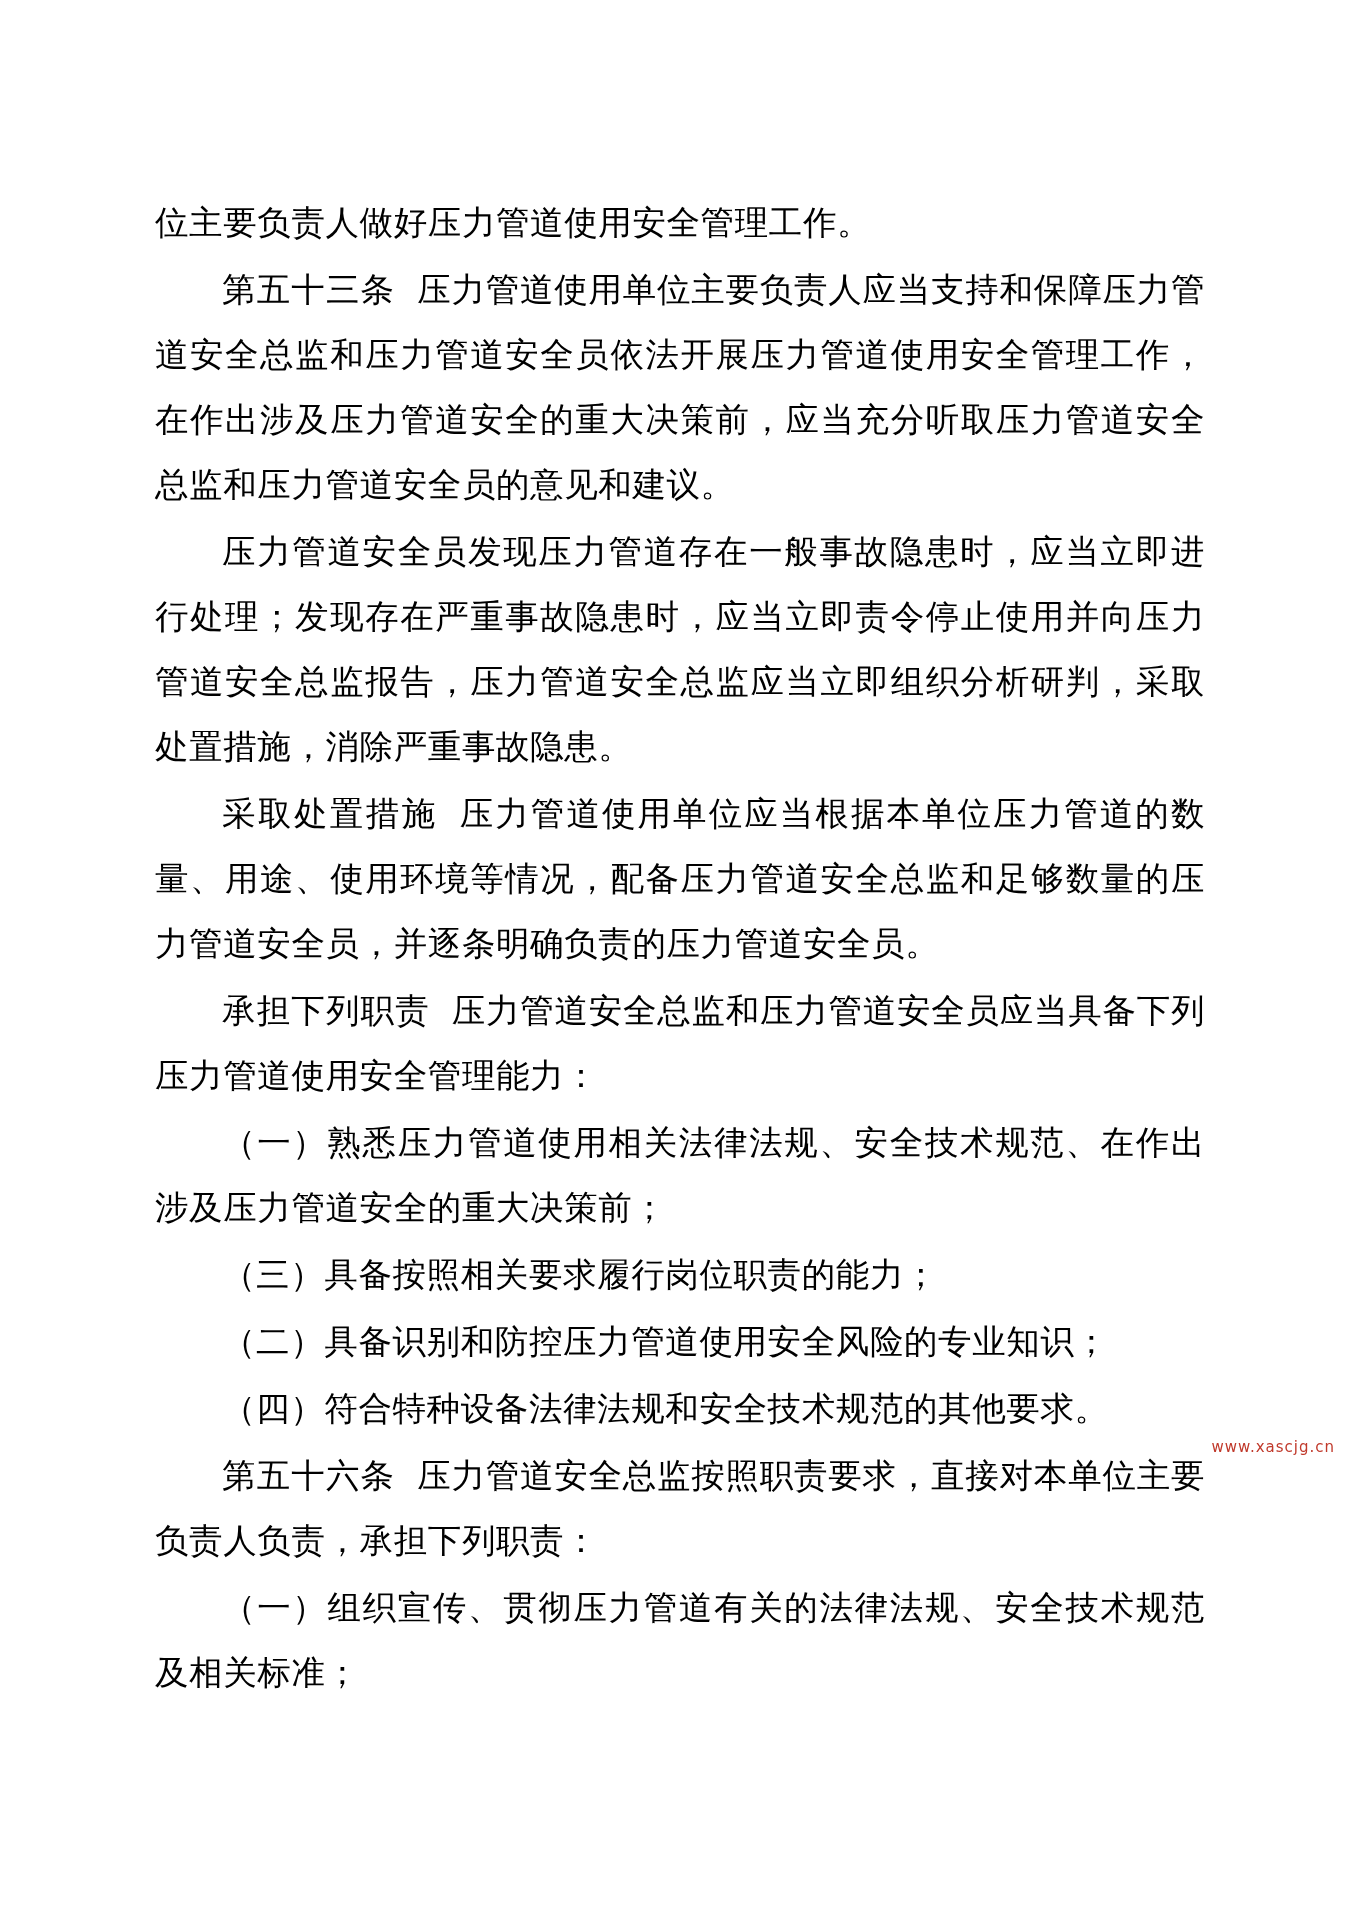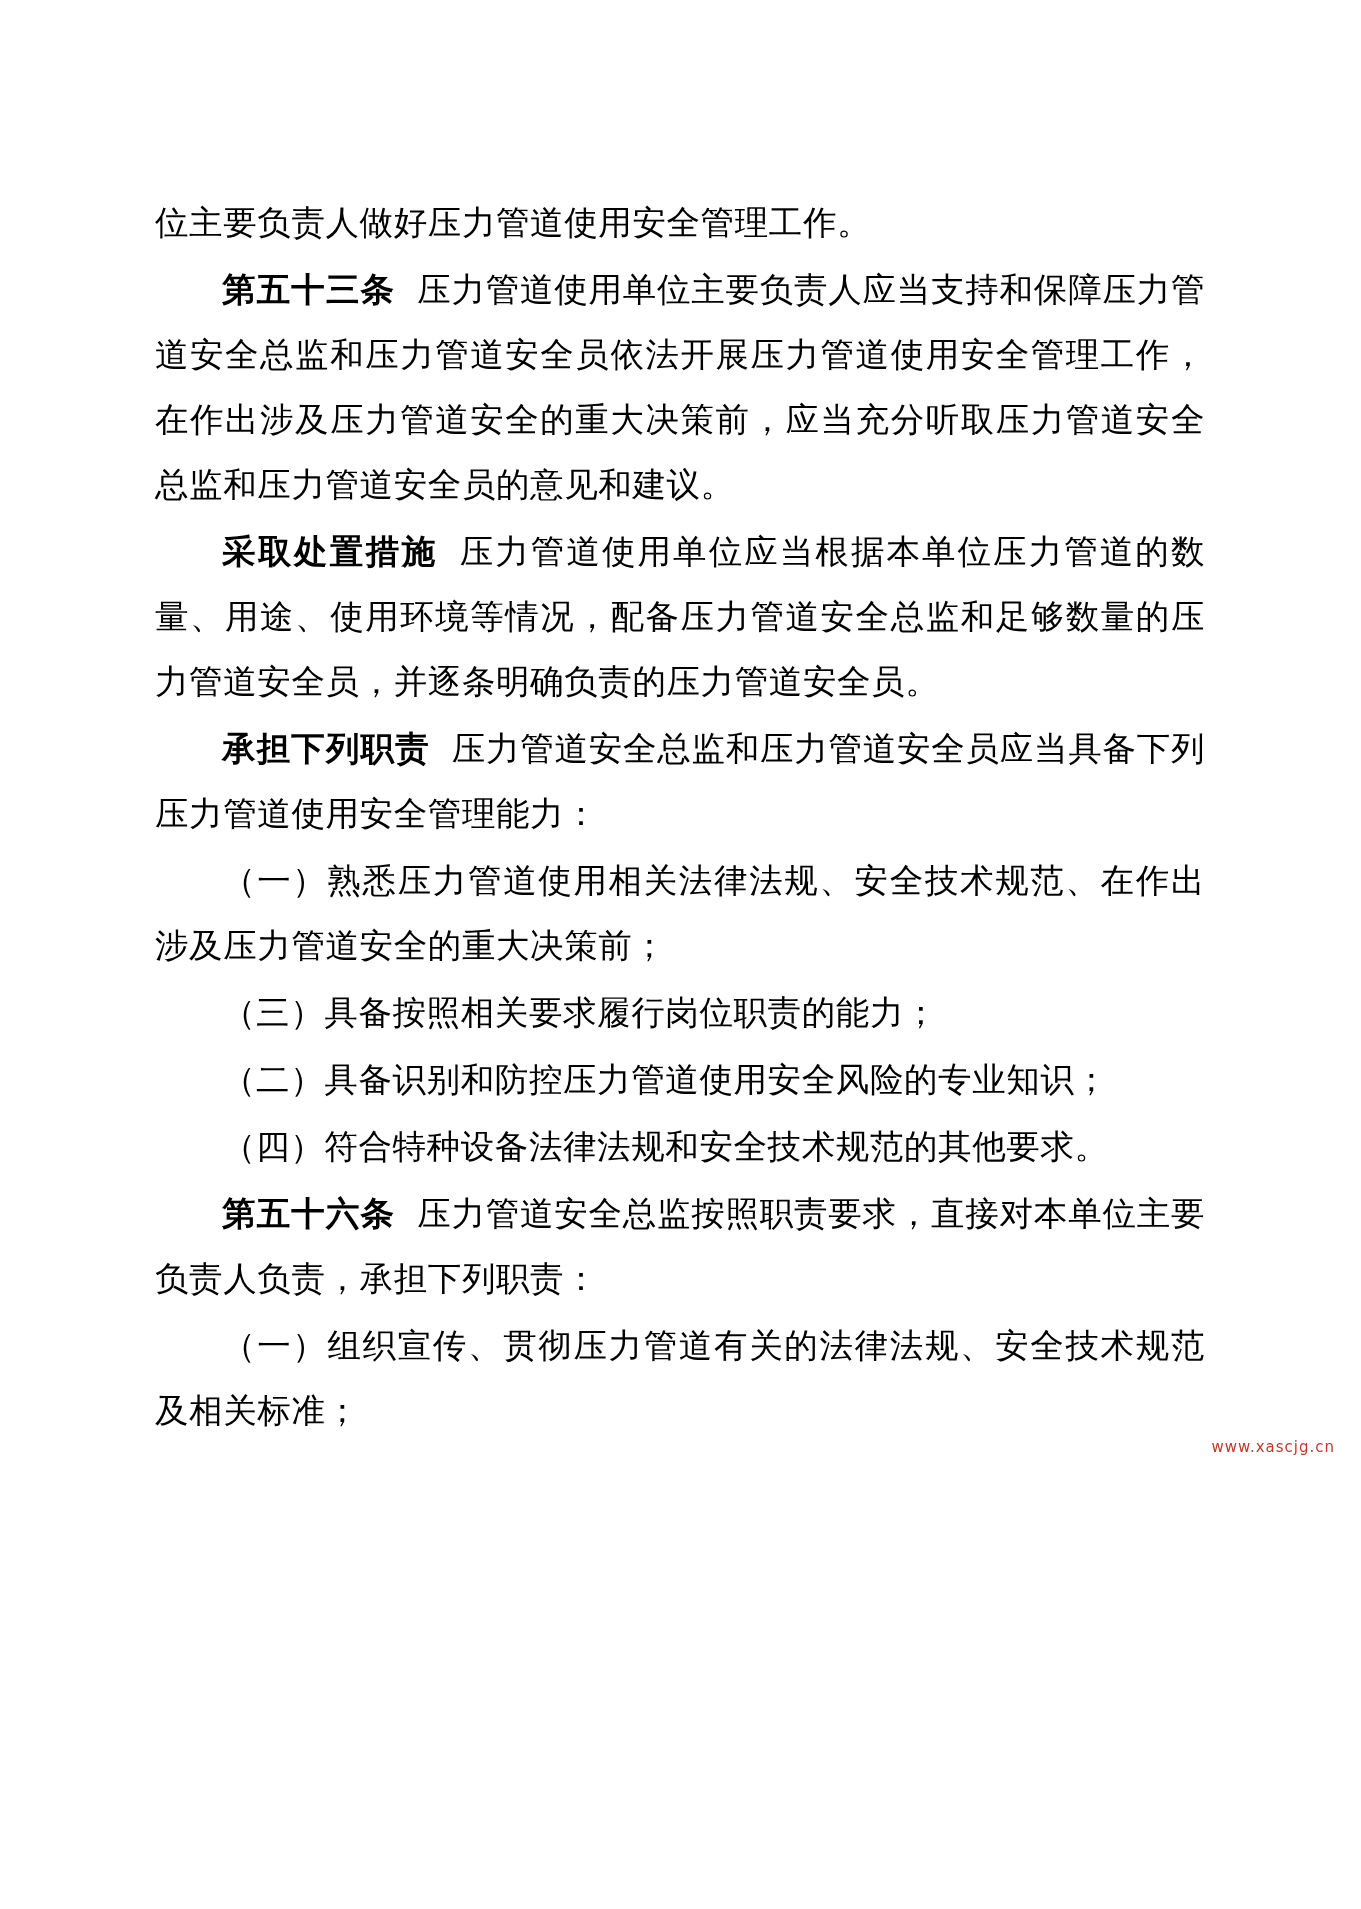--- a/index.html
+++ b/index.html
@@ -35,21 +35,21 @@
     text-justify: inter-character;
     font-family: "DejaVu Serif", "Liberation Serif", serif;
   }
   p.indent {
     text-indent: 67px;
   }
   p.noindent {
     text-indent: 0;
   }
   .art-label {
-    font-weight: bold;
+    font-weight: normal;
     letter-spacing: 1px;
     margin-right: 22px;
     margin-top: 28px;
   }
   .page-number {
     position: absolute;
     left: 0;
     right: 0;
     bottom: 185px;
     text-align: center;
@@ -76,20 +76,23 @@
   <div class="doc-body">
 
     <p class="noindent">
       <span>位主要负责人做好压力管道使用安全管理工作。</span>
     </p>
 
     <p class="indent">
       <span class="art-label">第五十三条</span><span>压力管道使用单位主要负责人应当支持和保障压力管道安全总监和压力管道安全员依法开展压力管道使用安全管理工作，在作出涉及压力管道安全的重大决策前，应当充分听取压力管道安全总监和压力管道安全员的意见和建议。</span>
     </p>
 
+    <p class="indent">
+      <span>压力管道安全员发现压力管道存在一般事故隐患时，应当立即进行处理；发现存在严重事故隐患时，应当立即责令停止使用并向压力管道安全总监报告，压力管道安全总监应当立即组织分析研判，采取处置措施，消除严重事故隐患。</span>
+    </p>
 
     <p class="indent">
       <span class="art-label">采取处置措施</span><span>压力管道使用单位应当根据本单位压力管道的数量、用途、使用环境等情况，配备压力管道安全总监和足够数量的压力管道安全员，并逐条明确负责的压力管道安全员。</span>
     </p>
 
     <p class="indent">
       <span class="art-label">承担下列职责</span><span>压力管道安全总监和压力管道安全员应当具备下列压力管道使用安全管理能力：</span>
     </p>
 
     <p class="indent">

